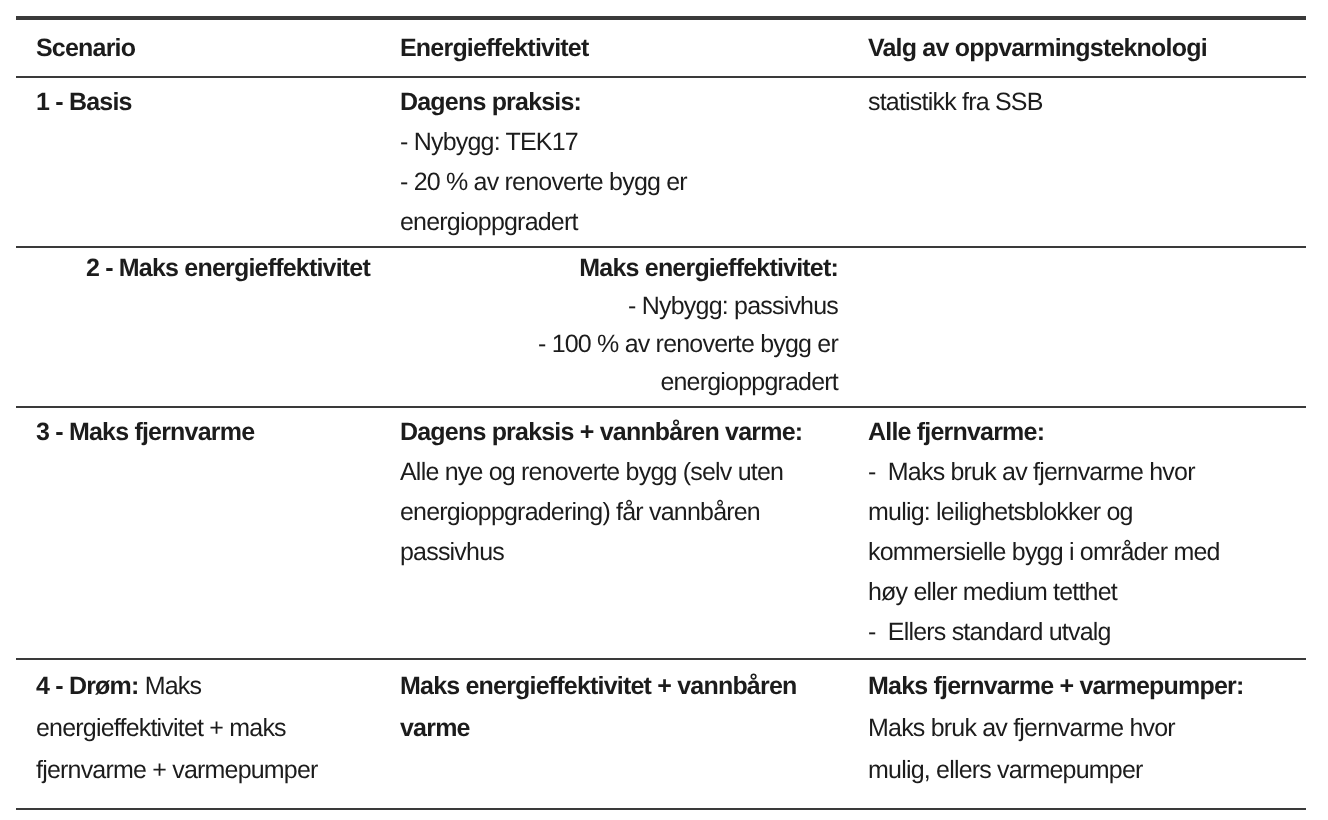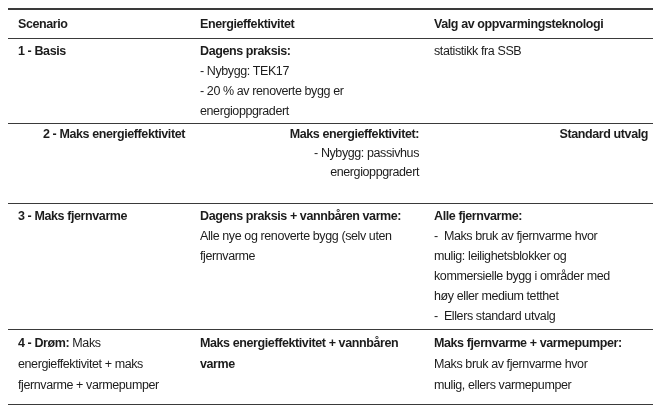--- a/index.html
+++ b/index.html
@@ -81,34 +81,33 @@
           <div class="line"><span class="r">statistikk fra SSB</span></div>
         </div>
       </div>
       <div class="row body-row row-2">
         <div class="cell">
           <div class="line"><span class="b">2 - Maks energieffektivitet</span></div>
         </div>
         <div class="cell">
           <div class="line"><span class="b">Maks energieffektivitet:</span></div>
           <div class="line"><span class="r">- Nybygg: passivhus</span></div>
+          <div class="line"><span class="r">- 100 % av renoverte bygg er</span></div>
           <div class="line"><span class="r">energioppgradert</span></div>
-        </div>
-        <div class="cell">
-          <div class="line"><span class="b">Standard utvalg</span></div>
         </div>
       </div>
       <div class="row body-row row-3">
         <div class="cell">
           <div class="line"><span class="b">3 - Maks fjernvarme</span></div>
         </div>
         <div class="cell">
           <div class="line"><span class="b">Dagens praksis + vannbåren varme:</span></div>
           <div class="line"><span class="r">Alle nye og renoverte bygg (selv uten</span></div>
-          <div class="line"><span class="r">fjernvarme</span></div>
+          <div class="line"><span class="r">energioppgradering) får vannbåren</span></div>
+          <div class="line"><span class="r">passivhus</span></div>
         </div>
         <div class="cell">
           <div class="line"><span class="b">Alle fjernvarme:</span></div>
           <div class="line"><span class="r">-  Maks bruk av fjernvarme hvor</span></div>
           <div class="line"><span class="r">mulig: leilighetsblokker og</span></div>
           <div class="line"><span class="r">kommersielle bygg i områder med</span></div>
           <div class="line"><span class="r">høy eller medium tetthet</span></div>
           <div class="line"><span class="r">-  Ellers standard utvalg</span></div>
         </div>
       </div>

